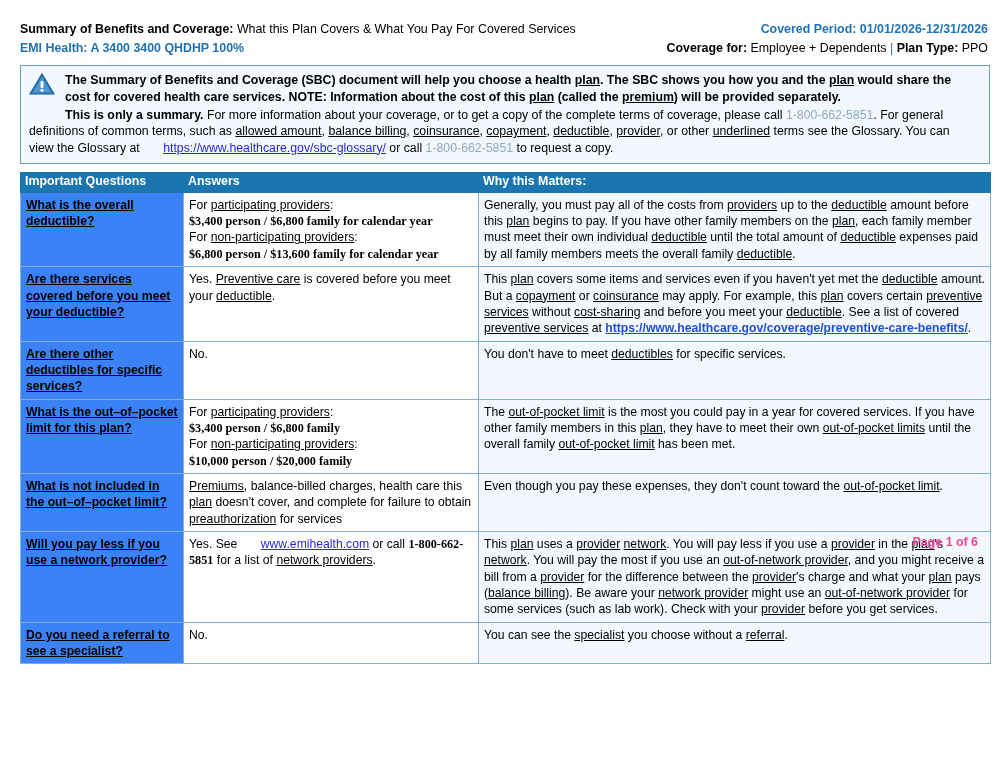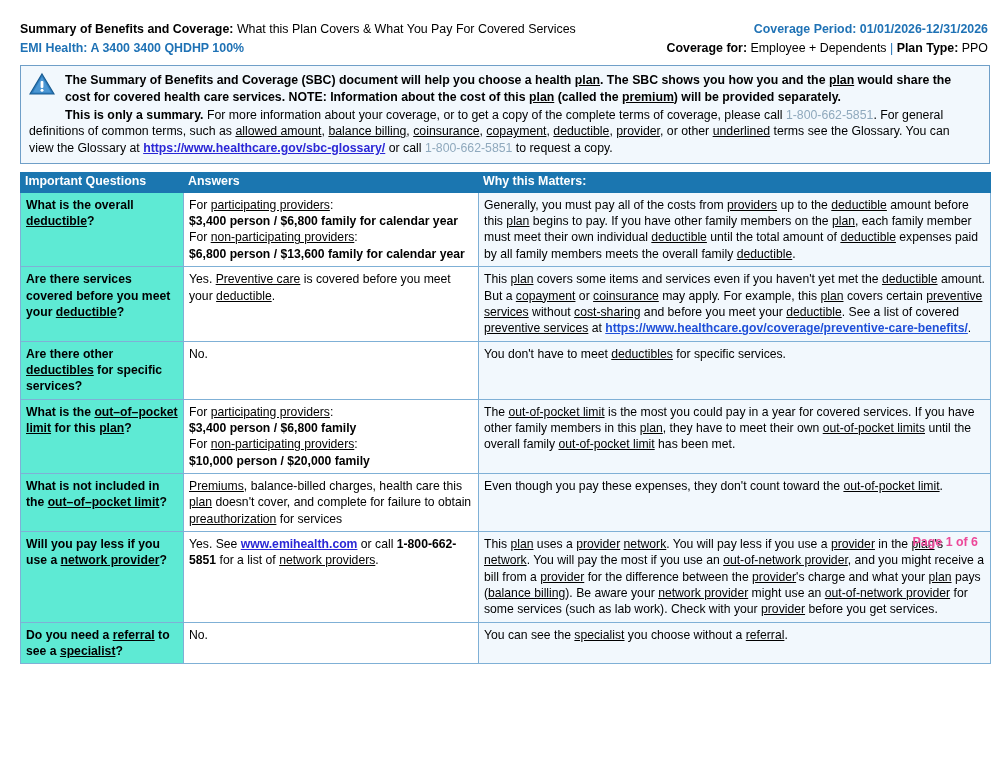--- a/index.html
+++ b/index.html
@@ -58,22 +58,23 @@
     font-weight: bold;
   }
   .notice-p2 {
     margin: 2px 0 0 0;
     text-indent: 36px;
   }
   .u { text-decoration: underline; }
   .tel { color: #8fa9bd; }
   .lnk {
     color: #2a27d6;
-    font-weight: bold;
+    font-weight: normal;
     text-decoration: underline;
+    margin-left: 20px;
   }
   .lnk2 {
     color: #1f4fd8;
     font-weight: bold;
     text-decoration: underline;
   }
 
   
   table.sbc {
     margin: 8px 10px 0 20px;
@@ -99,27 +100,28 @@
   table.sbc td {
     border: 1px solid #7fb0d6;
     font-size: 12.2px;
     line-height: 1.34;
     padding: 4px 5px 4px 5px;
     vertical-align: top;
   }
   td.q {
     font-weight: bold;
     vertical-align: middle;
-    background: #5eead4;
+    background: #3b82f6;
     padding-left: 4px;
+    text-decoration: underline;
   }
   td.ans { background: #ffffff; }
   td.why { background: #f2f8fd; }
   .ans-line { display: block; }
-  .ans-b { font-weight: bold; }
+  .ans-b { font-weight: bold; font-family: Liberation Serif, serif; }
 
   
   .footer {
     position: absolute;
     right: 22px;
     bottom: 16px;
     color: #ec4899;
     font-weight: bold;
     font-size: 12.4px;
   }
@@ -128,21 +130,21 @@
 <body>
 
 <div class="page">
 
   <div class="doc-header">
     <div class="hdr-left">
       <div class="hdr-line"><span class="b">Summary of Benefits and Coverage:</span><span> What this Plan Covers &amp; What You Pay For Covered Services</span></div>
       <div class="plan-name">EMI Health: A 3400 3400 QHDHP 100%</div>
     </div>
     <div class="hdr-right">
-      <div class="hdr-line"><span class="blue-b">Coverage Period:</span><span class="blue-b"> 01/01/2026-12/31/2026</span></div>
+      <div class="hdr-line"><span class="blue-b">Covered Period:</span><span class="blue-b"> 01/01/2026-12/31/2026</span></div>
       <div class="hdr-line"><span class="b">Coverage for:</span><span> Employee + Dependents </span><span class="blue">| </span><span class="b">Plan Type:</span><span> PPO</span></div>
     </div>
   </div>
 
   <div class="notice">
     <span class="notice-icon">
       <svg width="26" height="24" viewBox="0 0 26 24" aria-hidden="true">
         <polygon points="13,2 25,22 1,22" fill="#2f7fc1" stroke="#1b5d92" stroke-width="1.2"></polygon>
         <polygon points="13,5 22,20.5 4,20.5" fill="#4c97d3"></polygon>
         <rect x="11.6" y="9" width="2.8" height="7" rx="1" fill="#ffffff"></rect>

